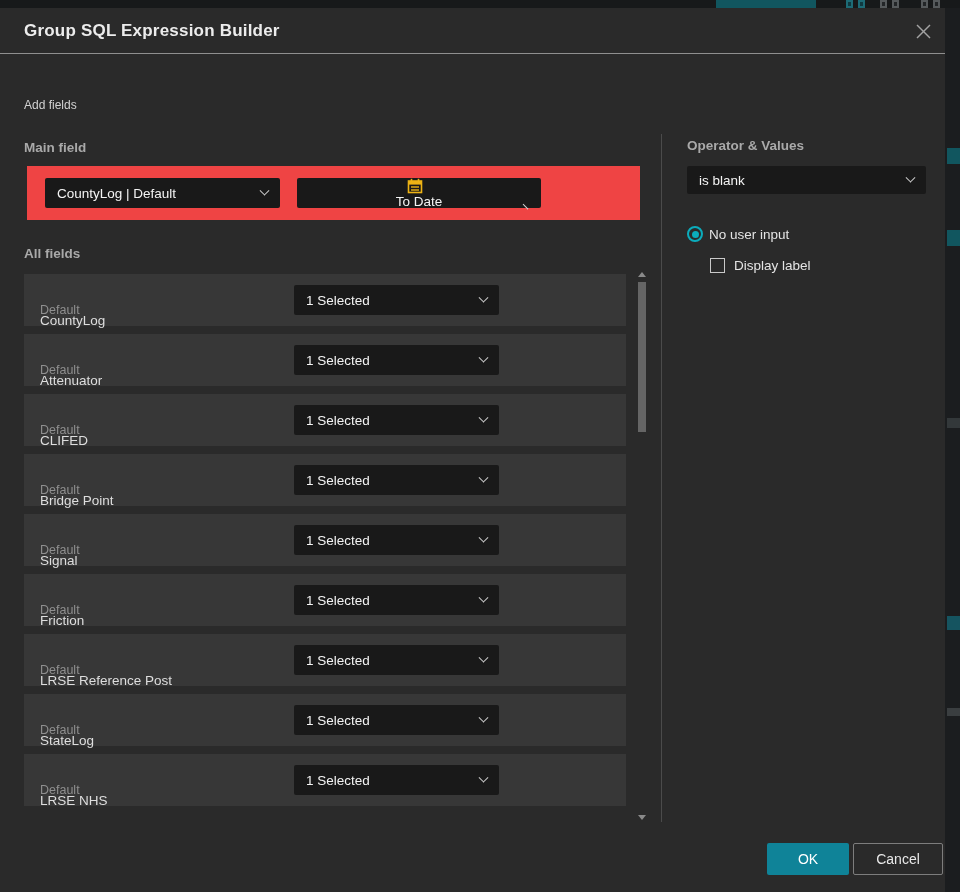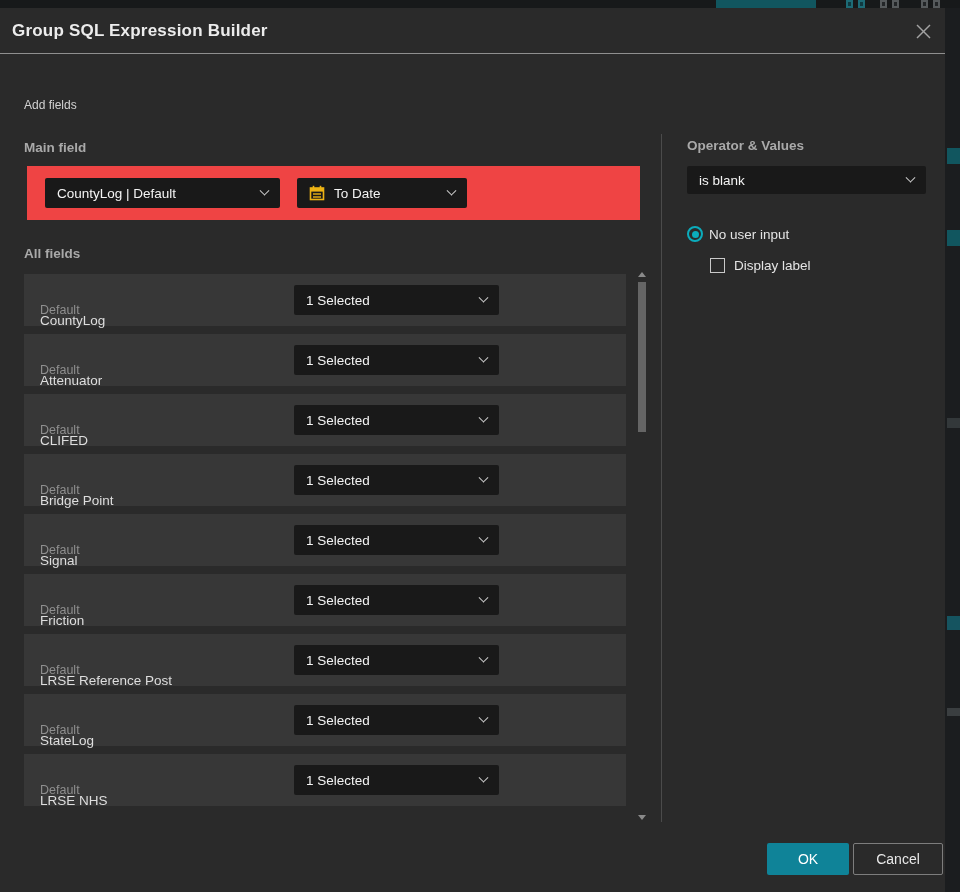--- a/index.html
+++ b/index.html
@@ -35,21 +35,21 @@
   .dialog {
     position: absolute; left: 0; top: 8px; width: 945px; height: 884px;
     background: #2a2a2a; z-index: 2;
   }
   .dialog-header {
     position: absolute; left: 0; top: 0; width: 945px; height: 46px;
     border-bottom: 1px solid #8f8f8f;
     display: flex; align-items: center;
   }
   .dialog-title {
-    margin-left: 12px; font-size: 17px; font-weight: 600; color: #ececec;
+    margin-left: 24px; font-size: 17px; font-weight: 600; color: #ececec;
     letter-spacing: 0.2px;
   }
   .close-btn {
     position: absolute; right: 12px; top: 13px; width: 20px; height: 20px;
     display: flex; align-items: center; justify-content: center; cursor: pointer;
   }
 
   .section-heading {
     position: absolute; left: 24px; top: 90px;
     font-size: 12px; font-weight: 400; color: #d2d2d2;
@@ -70,21 +70,21 @@
     margin-left: auto; width: 7px; height: 7px;
     border-right: 1.6px solid #cfcfcf; border-bottom: 1.6px solid #cfcfcf;
     transform: rotate(45deg) translate(-2px, -2px);
   }
 
   .main-field-box {
     position: absolute; left: 27px; top: 158px; width: 613px; height: 54px;
     background: #ef4444;
   }
   .mf-select-field { left: 18px;  top: 12px; width: 235px; height: 30px; }
-  .mf-select-value { left: 270px; top: 12px; width: 170px; height: 30px; }
+  .mf-select-value { left: 270px; top: 12px; width: 244px; height: 30px; flex-direction: column; }
   .cal-icon { margin-right: 9px; display: flex; align-items: center; }
 
   
   .rows { position: absolute; left: 24px; top: 266px; width: 602px; }
   .field-row {
     position: relative; height: 52px; margin-bottom: 8px;
     background: #373737;
   }
   .row-name {
     position: absolute; left: 16px; top: 9px;

